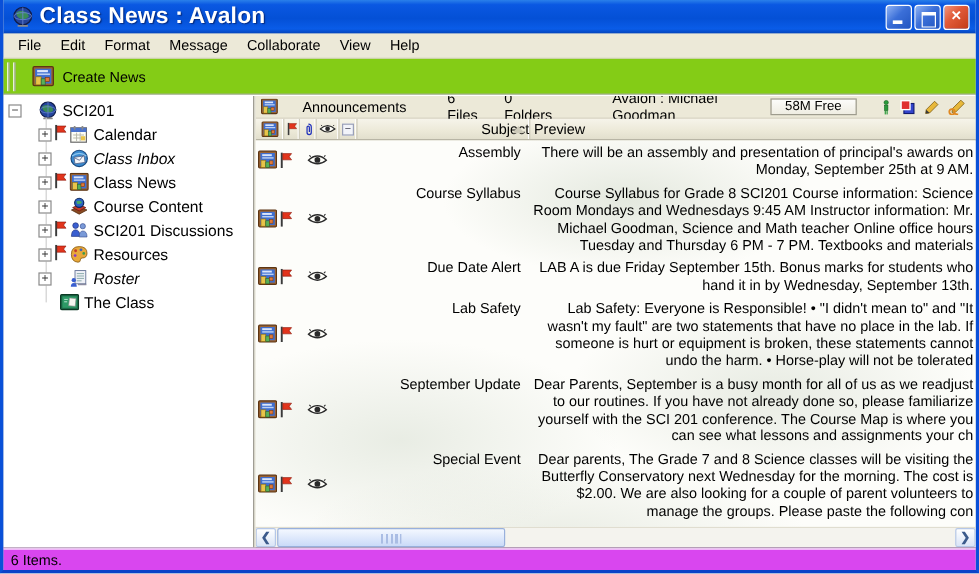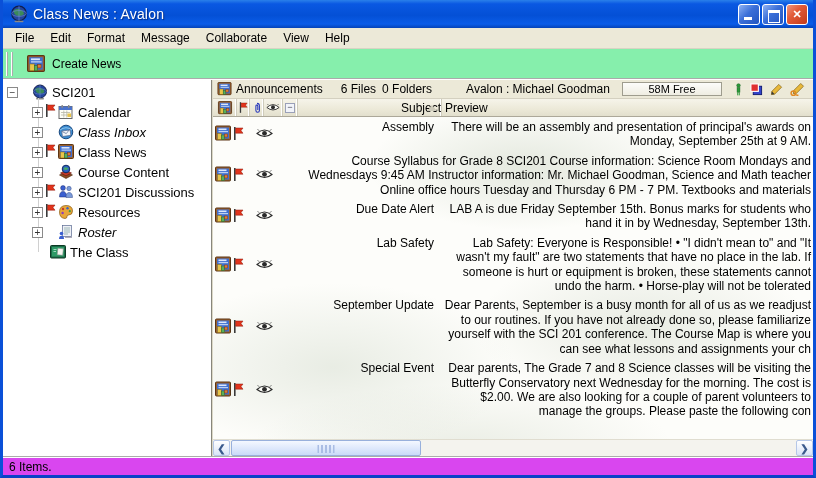--- a/index.html
+++ b/index.html
@@ -7,39 +7,39 @@
     font-family:"Liberation Sans", sans-serif; font-size:12px; color:#000; }
 
   .window { width:816px; height:478px; display:flex; flex-direction:column;
     border-left:3px solid #0a50d8; border-right:3px solid #0a50d8; border-bottom:3px solid #0a42c8;
     background:#ece9d8; }
 
   
   .titlebar { height:28px; flex:0 0 28px; display:flex; align-items:center; padding:0 5px;
     background:linear-gradient(180deg,#2a80ea 0%,#0a58e2 14%,#0450d6 55%,#0a5ce8 86%,#0443b8 100%); }
   .titlebar .app-icon { width:18px; height:18px; margin:0 5px 0 2px; }
-  .title-text { color:#fff; font-weight:normal; font-size:14px; letter-spacing:.2px;
+  .title-text { color:#fff; font-weight:bold; font-size:19px; letter-spacing:.2px;
     text-shadow:1px 1px 1px rgba(0,0,40,.5); flex:1; }
   .winbtns { display:flex; gap:2px; }
   .winbtn { width:22px; height:21px; border-radius:3px; border:1px solid #fff;
     background:linear-gradient(135deg,#8fb3f4 0%,#3b6fd8 45%,#2255c0 100%);
     color:#fff; font-size:11px; line-height:19px; text-align:center; cursor:pointer; position:relative; }
   .winbtn.min::after { content:""; position:absolute; left:5px; bottom:4px; width:8px; height:3px; background:#fff; }
   .winbtn.max::after { content:""; position:absolute; left:5px; top:5px; width:10px; height:9px;
     border:1px solid #fff; border-top:3px solid #fff; }
   .winbtn.close { background:linear-gradient(135deg,#f0977e 0%,#e25b39 40%,#c23a18 100%); }
   .winbtn.close::after { content:"✕"; font-weight:bold; }
 
   
   .menubar { height:21px; flex:0 0 21px; display:flex; align-items:center; padding-left:4px;
     background:#ece9d8; border-bottom:1px solid #d8d4c4; }
   .menu-item { padding:2px 8px; cursor:default; }
 
   
-  .toolbar { height:31px; flex:0 0 31px; display:flex; align-items:center; background:#86efac;
+  .toolbar { height:31px; flex:0 0 31px; display:flex; align-items:center; background:#84cc16;
     border-bottom:2px groove #ffffff; position:relative; }
   .gripper { width:7px; height:24px; margin:0 6px 0 3px;
     border-left:2px ridge #fff; border-right:2px ridge #fff; }
   .tool-btn { display:flex; align-items:center; gap:6px; padding:3px 8px 3px 6px; border:1px solid transparent; cursor:pointer; }
   .i20 { width:20px; height:18px; }
 
   
   .main { flex:1; display:flex; min-height:0; }
   .tree-panel { width:210px; flex:0 0 210px; background:#fff; border-right:2px groove #dcd9c8;
     padding-top:2px; overflow:hidden; position:relative; font-size:13px; }
@@ -54,21 +54,21 @@
   .i16 { width:16px; height:16px; flex:0 0 16px; }
   .i-flag { width:11px; height:13px; }
   .tree-label { margin-left:4px; }
   .italic { font-style:italic; }
   .tree-root .i16 { margin-left:14px; }
   .board-row { padding-left:47px; }
 
   
   .right-panel { flex:1; display:flex; flex-direction:column; min-width:0; }
 
-  .info-bar { height:19px; flex:0 0 19px; display:flex; align-items:center; gap:4px;
+  .info-bar { height:19px; flex:0 0 19px; display:flex; align-items:center; gap:20px;
     background:#ece9d8; border-bottom:1px solid #d4d0c0; padding:0 4px; }
   .info-bar .i16 { width:15px; height:14px; flex:0 0 15px; }
   .info-title { font-weight:normal; margin-right:14px; }
   .info-files { margin-right:2px; }
   .info-folders { margin-right:30px; }
   .info-account { margin-right:8px; }
   .gauge { width:100px; height:14px; border:1px solid #9e9c8e; background:linear-gradient(#fcfcfa,#efede2);
     font-size:11px; text-align:center; line-height:12px; }
   .info-icons { margin-left:auto; display:flex; align-items:center; gap:7px; padding-right:4px; }
   .i12 { width:13px; height:13px; }
@@ -422,20 +422,21 @@
       <svg class="i16">
                 <use href="#ic-news"></use>
               </svg>
       <svg class="i-flag">
                 <use href="#ic-flag"></use>
               </svg>
       <svg class="i-eye">
                 <use href="#ic-eye"></use>
               </svg>
     </div>
+    <div class="cell-subject">Course Syllabus</div>
     <div class="cell-preview">Course Syllabus for Grade 8 SCI201  Course information: Science Room Mondays and Wednesdays 9:45 AM  Instructor information: Mr. Michael Goodman, Science and Math teacher Online office hours Tuesday and Thursday 6 PM - 7 PM. Textbooks and materials</div>
   </div>
 
   <div class="msg-row">
     <div class="cell-icons">
       <svg class="i16">
                 <use href="#ic-news"></use>
               </svg>
       <svg class="i-flag">
                 <use href="#ic-flag"></use>

